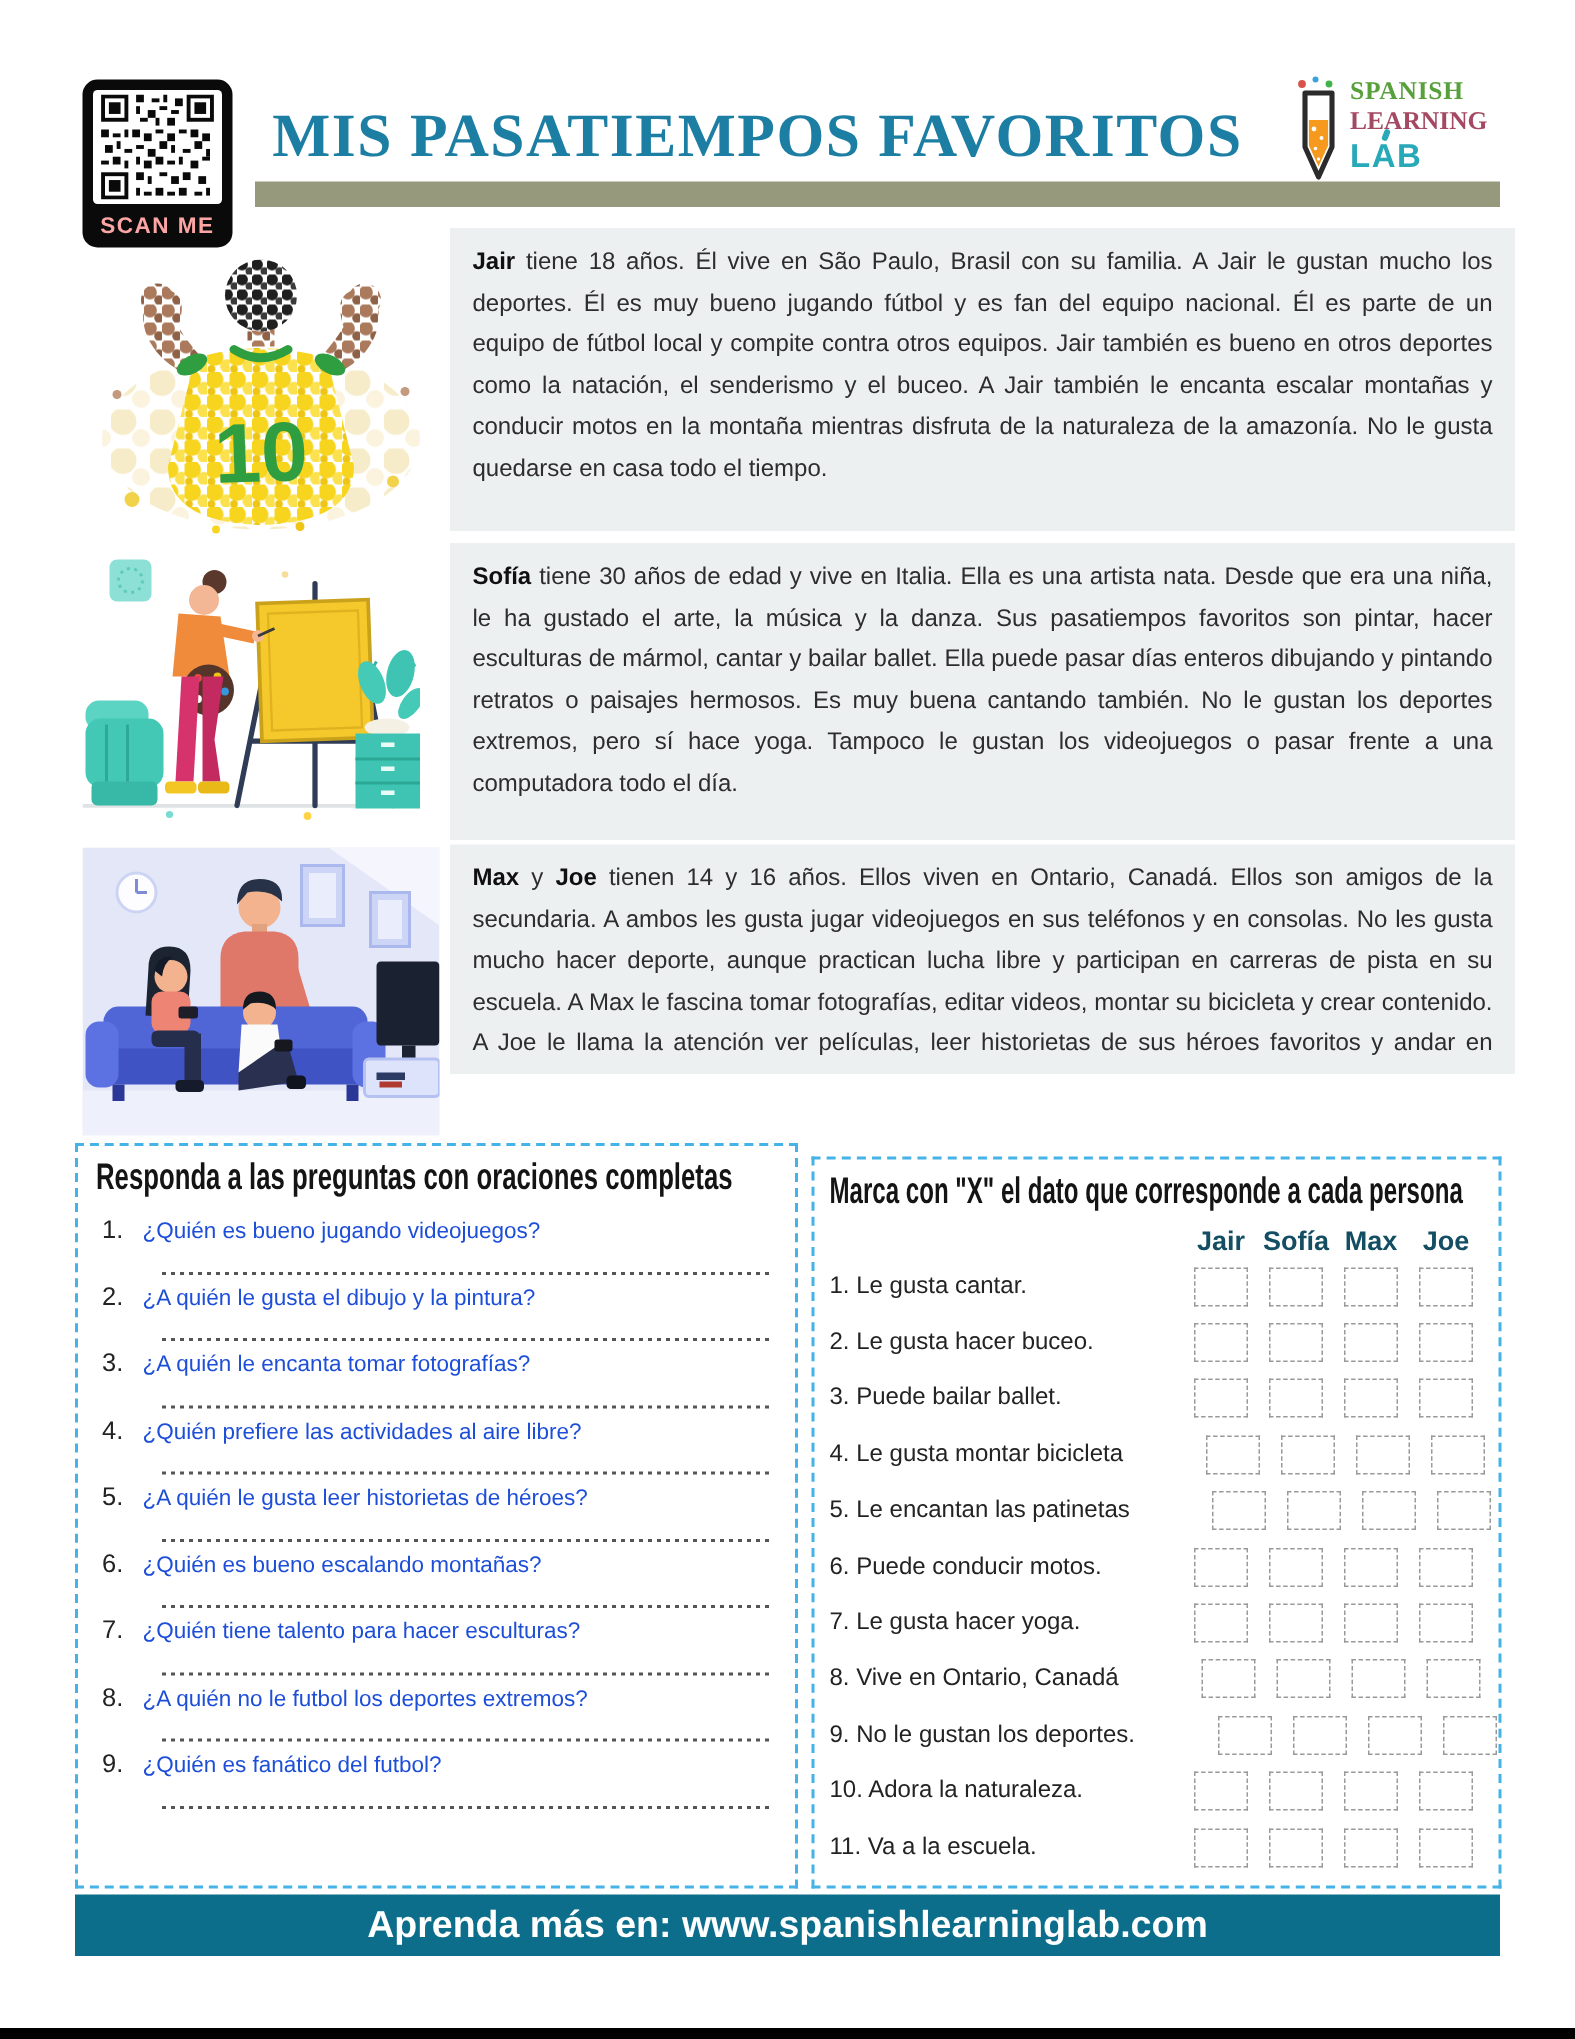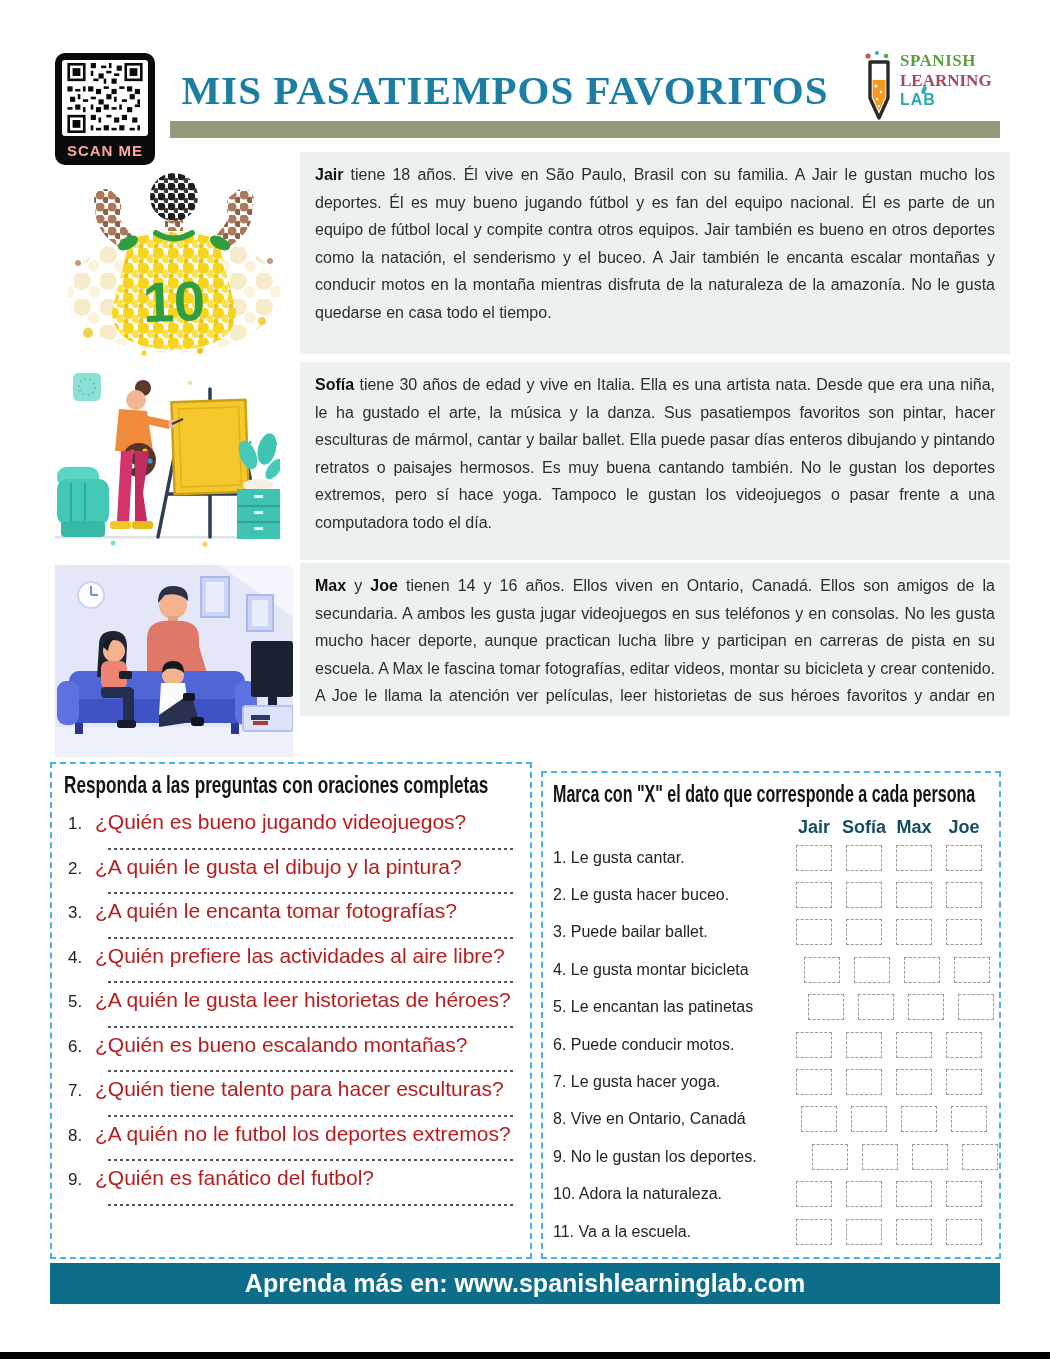--- a/index.html
+++ b/index.html
@@ -15,21 +15,21 @@
             font-weight:bold;font-size:15px;letter-spacing:1px;}
   .page-title{position:absolute;left:175px;top:66px;width:660px;margin:0;text-align:center;
               font-family:"Liberation Serif",serif;font-weight:700;font-size:41px;
               color:#1d7ea4;letter-spacing:1px;white-space:nowrap;}
   .logo{position:absolute;left:860px;top:50px;width:150px;height:78px;}
   .logo-words{position:absolute;left:40px;top:1px;font-family:"Liberation Serif",serif;
               font-weight:700;line-height:1.18;}
   .logo-w1{display:block;color:#58a03c;font-size:17px;letter-spacing:.5px;}
   .logo-w2{display:block;color:#a34a62;font-size:17px;}
   .logo-w3{display:block;color:#27a9b8;font-family:"Liberation Sans",sans-serif;
-           font-size:16px;letter-spacing:1px;position:relative;width:60px;}
+           font-size:22px;letter-spacing:1px;position:relative;width:60px;}
   .logo-accent{position:absolute;left:22px;top:-5px;width:4px;height:8px;background:#27a9b8;
                transform:rotate(22deg);border-radius:2px;}
   .olive-bar{position:absolute;left:170px;top:121px;width:830px;height:17px;background:#97997c;}
 
   
   .story{position:absolute;left:300px;width:710px;background:#edf0f1;box-sizing:border-box;
          padding:9px 15px;color:#2d2d2d;font-size:16px;line-height:27.5px;
          text-align:justify;overflow:hidden;}
   .story p{margin:0;}
   .story b{color:#101010;}
@@ -44,21 +44,21 @@
   
   .qbox{position:absolute;left:50px;top:762px;width:482px;height:497px;border:2px dashed #45b3e8;
         box-sizing:border-box;padding:8px 12px;}
   .qbox h2,.gbox h2{margin:0;font-size:22px;font-weight:bold;color:#141414;white-space:nowrap;
         transform-origin:left center;}
   .qbox h2{transform:scale(.78,1.12);}
   .gbox h2{transform:scale(.73,1.12);}
   .q-list{margin-top:12px;}
   .q-item{position:relative;height:44.5px;padding-left:4px;box-sizing:border-box;}
   .q-num{display:inline-block;width:27px;font-size:17px;color:#232323;}
-  .q-text{font-size:21px;color:#b91c1c;}
+  .q-text{font-size:15px;color:#1d4ed8;}
   .q-ans{position:absolute;left:44px;right:4px;bottom:5px;height:2px;
          background:repeating-linear-gradient(90deg,#555 0,#555 3px,transparent 3px,transparent 6px);}
 
   
   .gbox{position:absolute;left:541px;top:771px;width:460px;height:488px;border:2px dashed #45b3e8;
         box-sizing:border-box;padding:8px 10px;}
   .g-header{display:flex;margin-top:8px;height:24px;align-items:center;}
   .g-spacer{flex:1;}
   .g-cells{display:flex;width:200px;}
   .g-cell{width:50px;display:flex;justify-content:center;align-items:center;}

